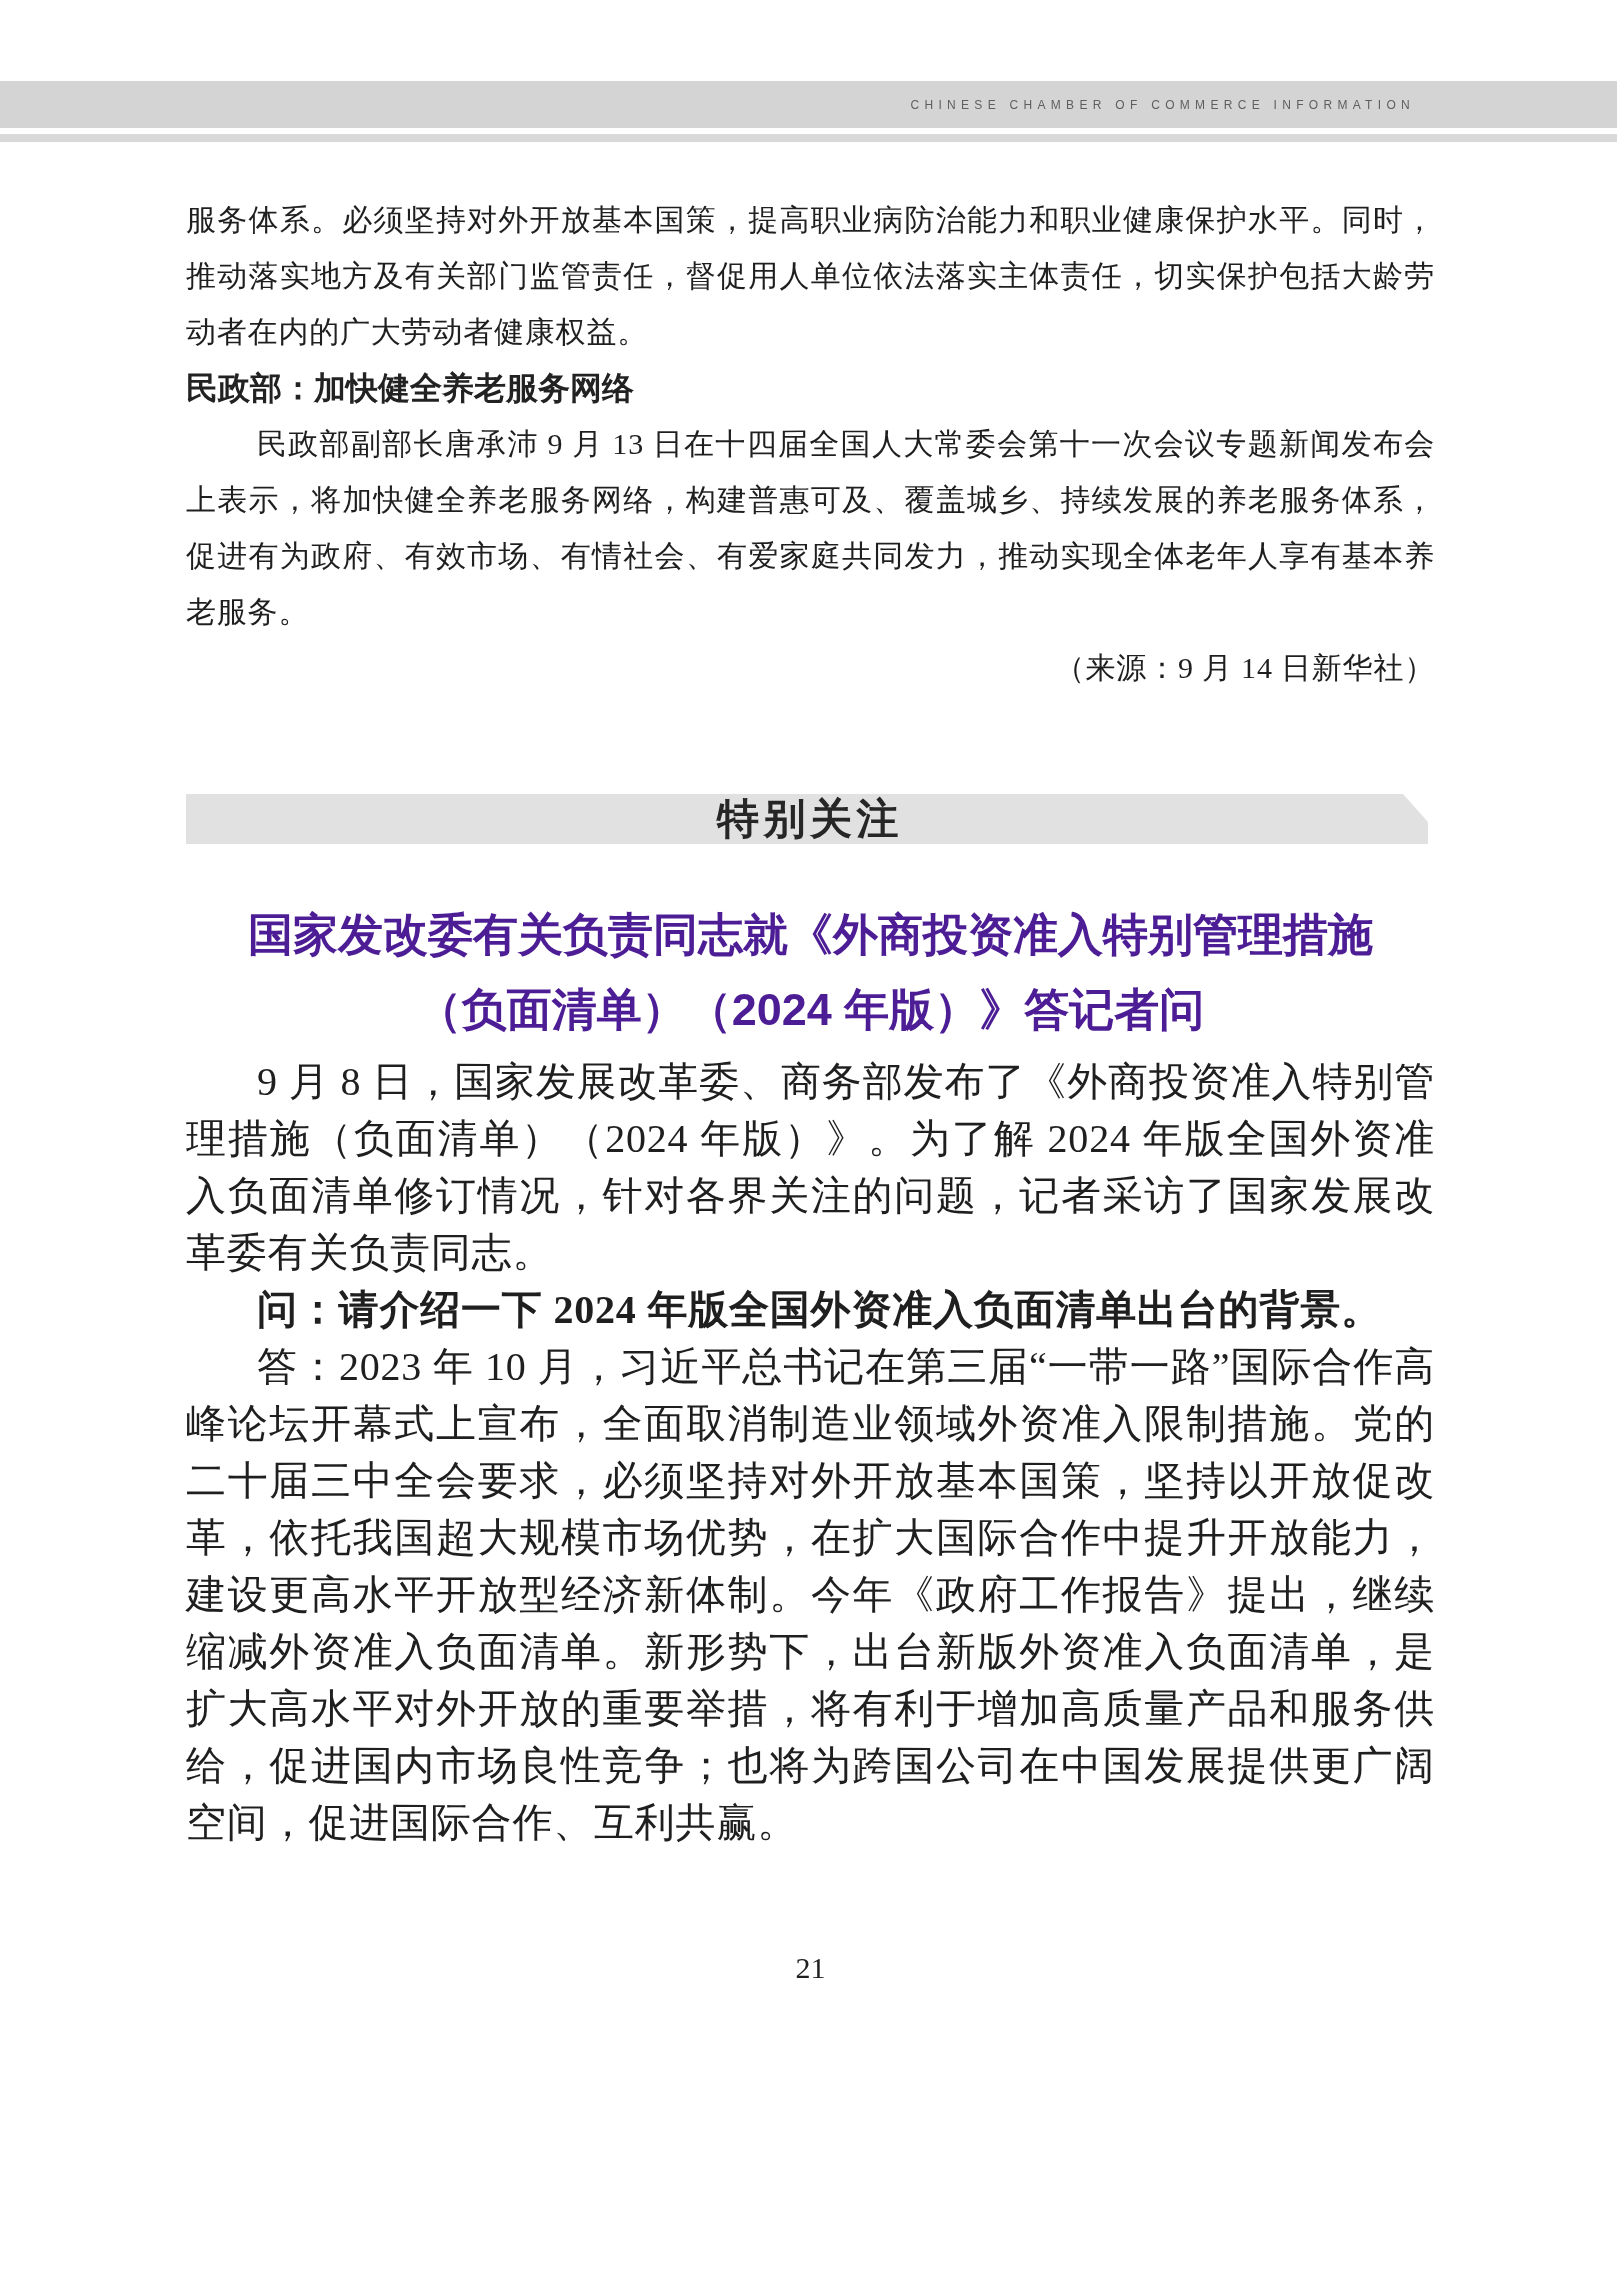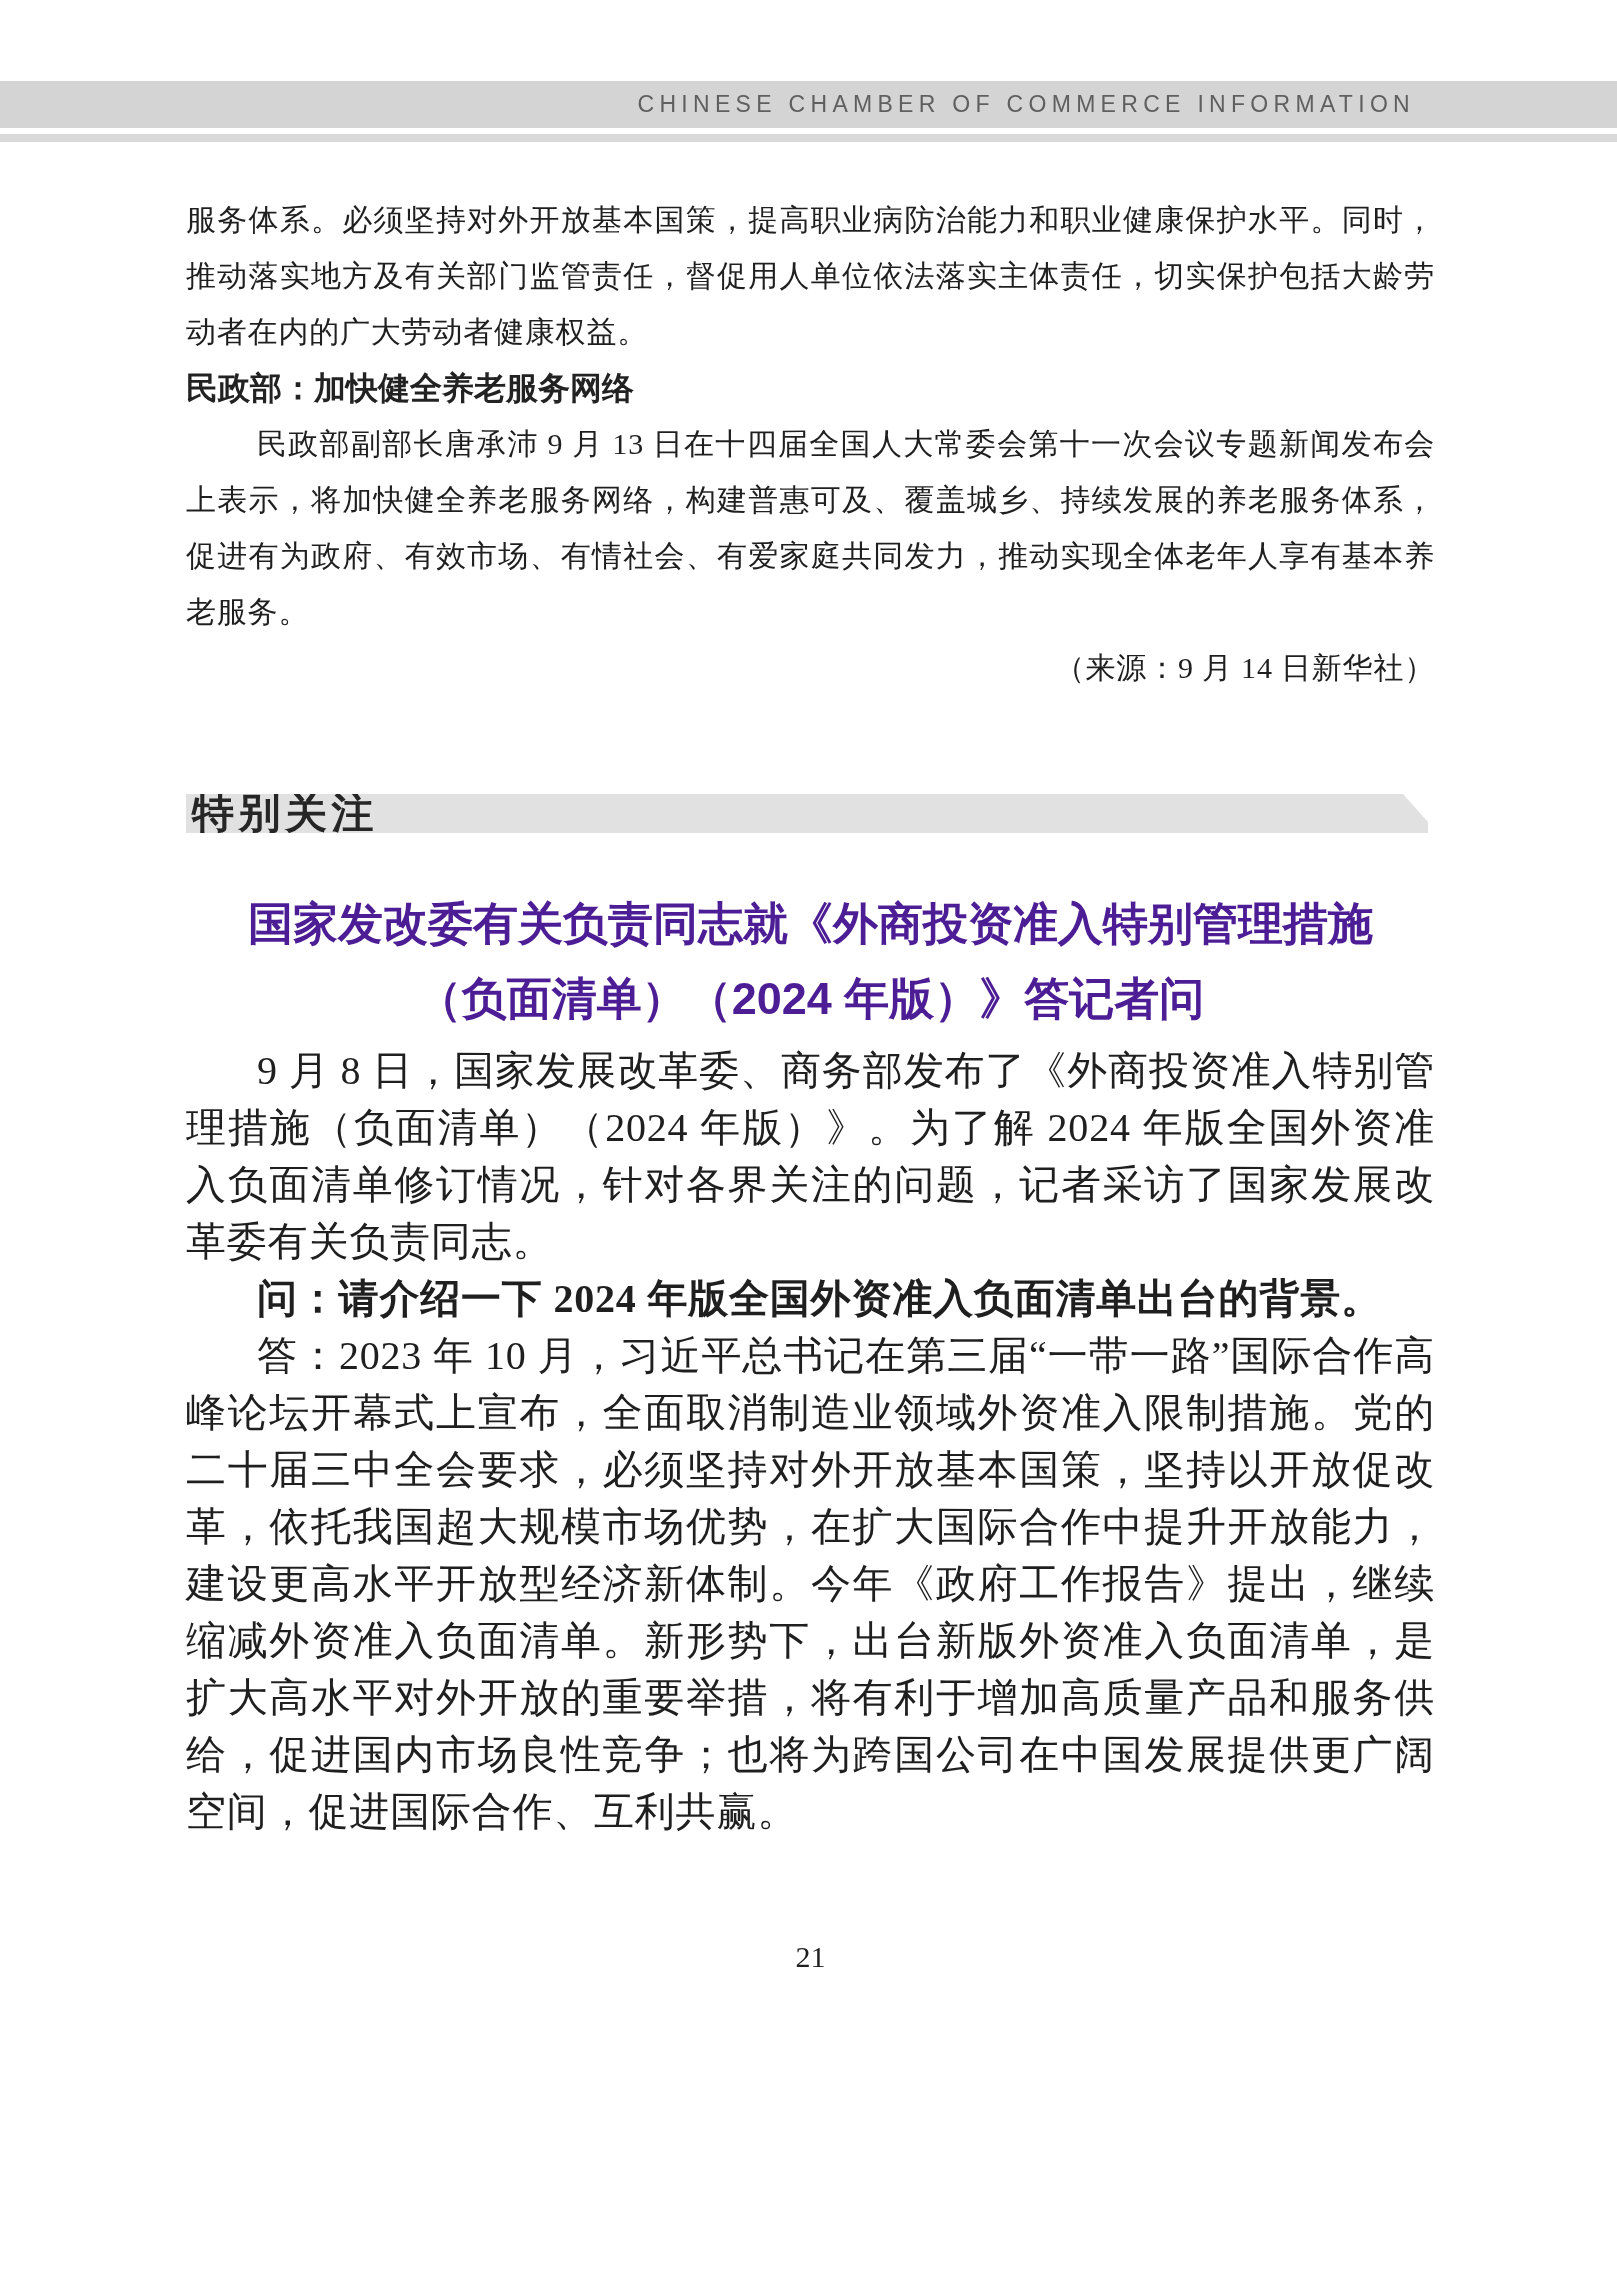--- a/index.html
+++ b/index.html
@@ -13,21 +13,21 @@
   }
   
   .header-bar {
     position:absolute; top:81px; left:0; width:100%; height:47px;
     background:#d4d4d4;
     display:flex; align-items:center; justify-content:flex-end;
     padding-right:202px; box-sizing:border-box;
   }
   .header-bar-text {
     font-family:"Liberation Sans", sans-serif;
-    font-size:23px; letter-spacing:5.3px; color:#5f5f5f; white-space:nowrap;
+    font-size:12px; letter-spacing:5.3px; color:#5f5f5f; white-space:nowrap;
   }
   .header-bar-thin {
     position:absolute; top:134px; left:0; width:100%; height:7.5px;
     background:#d9d9d9;
   }
   
   .content { position:absolute; top:0; left:186px; right:182px; }
   p { margin:0; padding:0; }
   .body-text {
     font-size:30px; line-height:56px;
@@ -37,24 +37,24 @@
   .p-first { margin-top:192px; }
   .indent { text-indent:71px; }
   .subheading {
     font-family:"Liberation Sans", sans-serif;
     font-size:32px; font-weight:bold; line-height:56px;
     color:#222222;
   }
   .source-line { font-size:30px; line-height:56px; text-align:right; letter-spacing:0.8px; }
   
   .section-banner {
-    margin-top:98px; width:1242px; height:39px;
+    margin-top:98px; width:1242px; height:50px;
     background:#e1e1e1;
     clip-path:polygon(0 0, calc(100% - 25px) 0, 100% 28px, 100% 100%, 0 100%);
-    display:flex; align-items:center;
+    display:flex; align-items:center;justify-content:center;
   }
   .section-banner-label {
     font-family:"Liberation Serif", serif;
     font-size:42px; font-weight:bold; letter-spacing:4.5px;
     color:#262626; line-height:53px; padding-left:6px; white-space:nowrap;
   }
   
   .article-title {
     margin-top:53px;
     font-family:"Liberation Sans", sans-serif;

